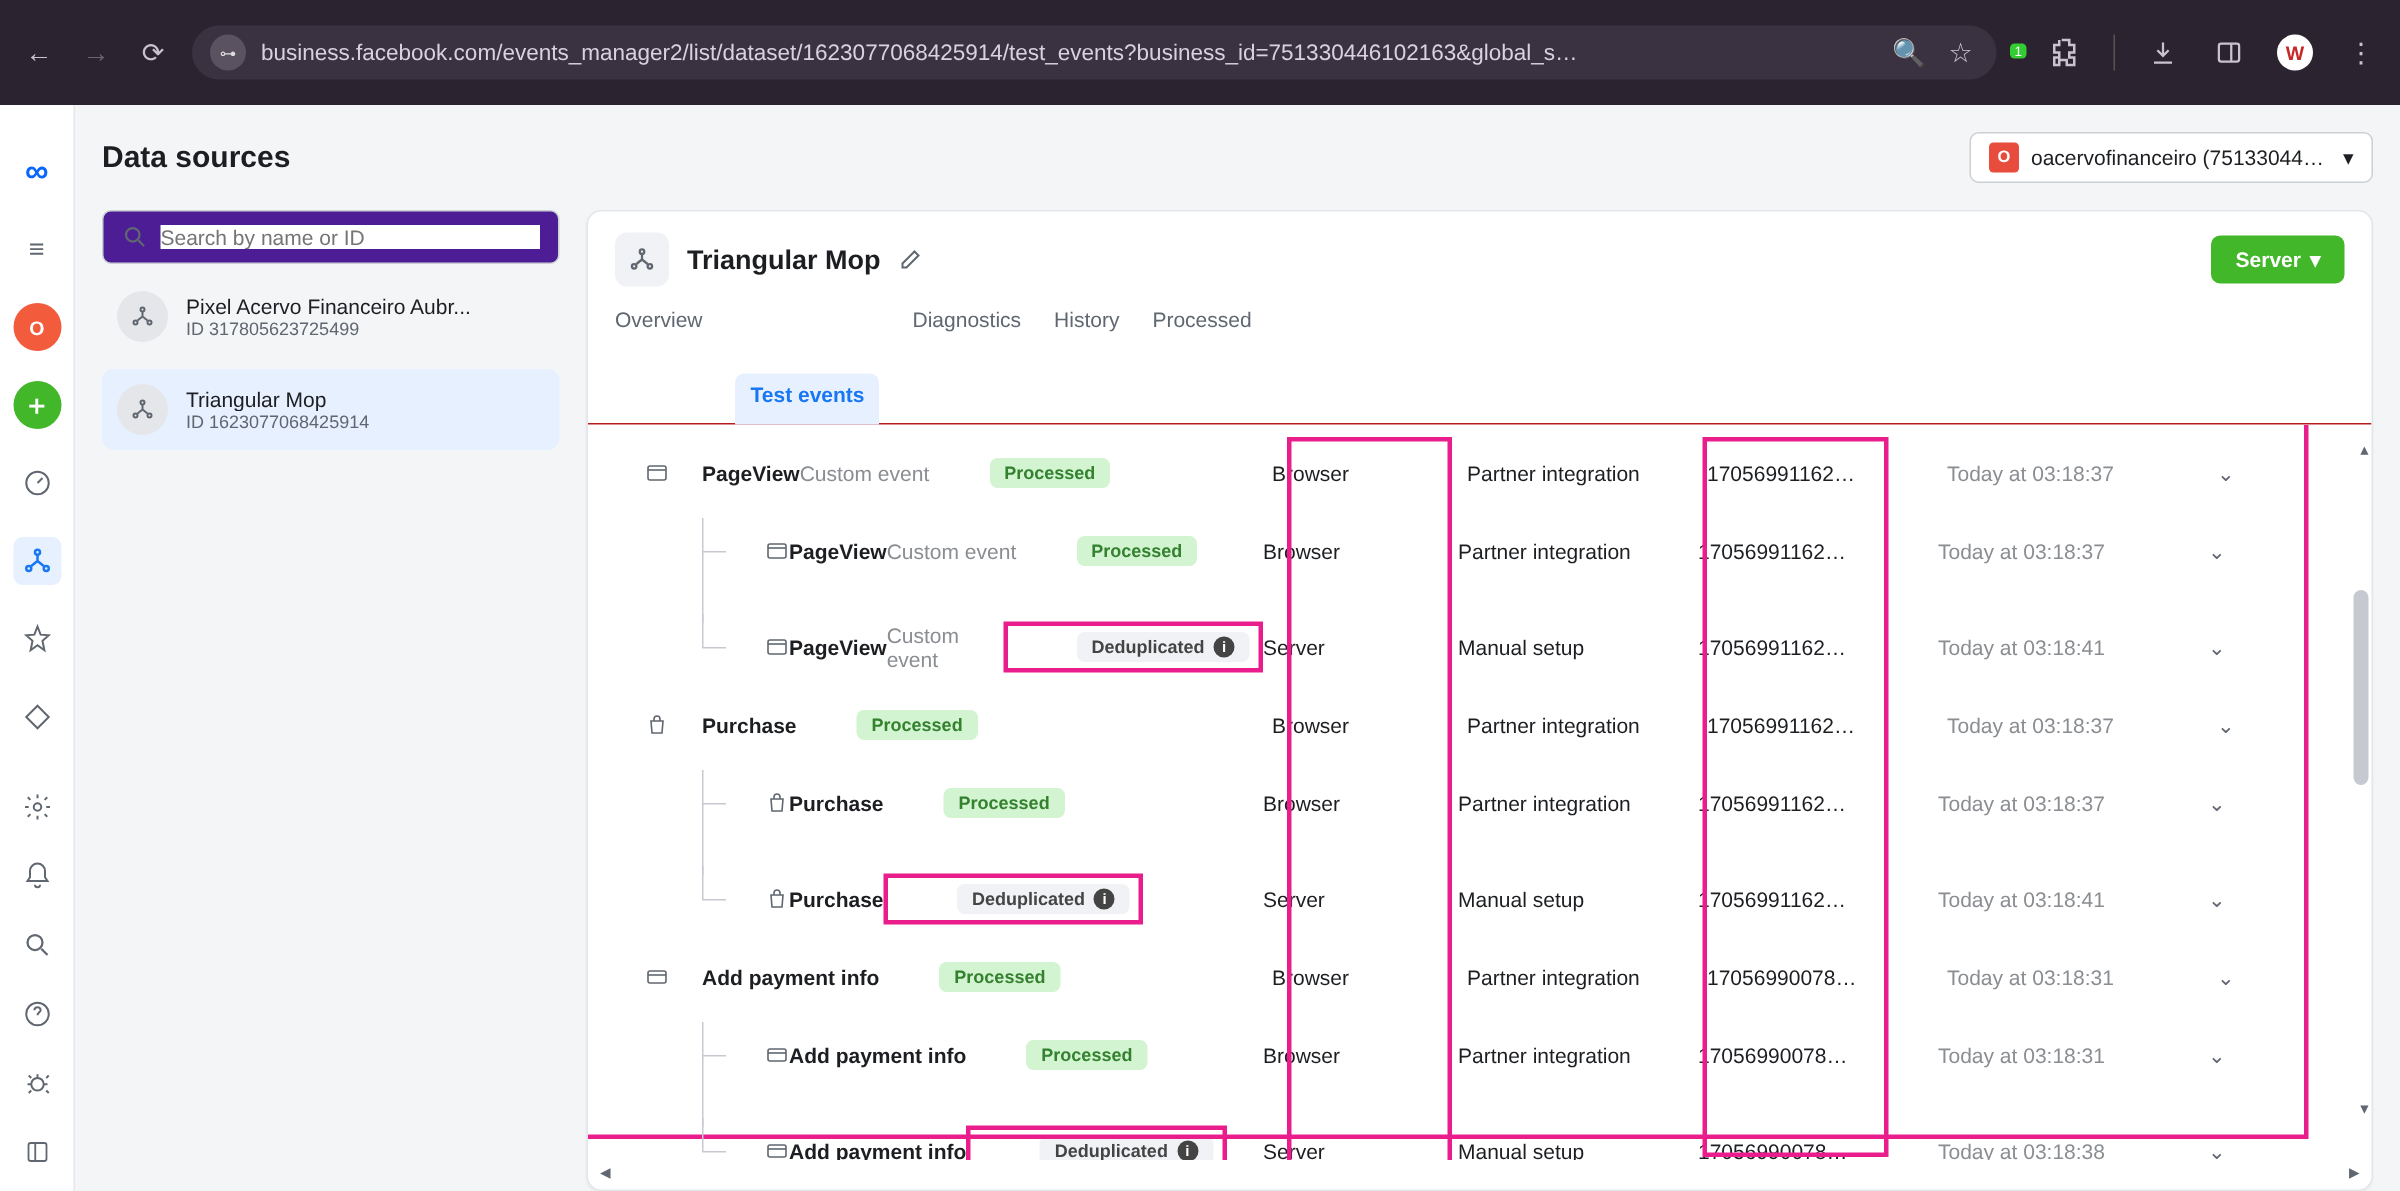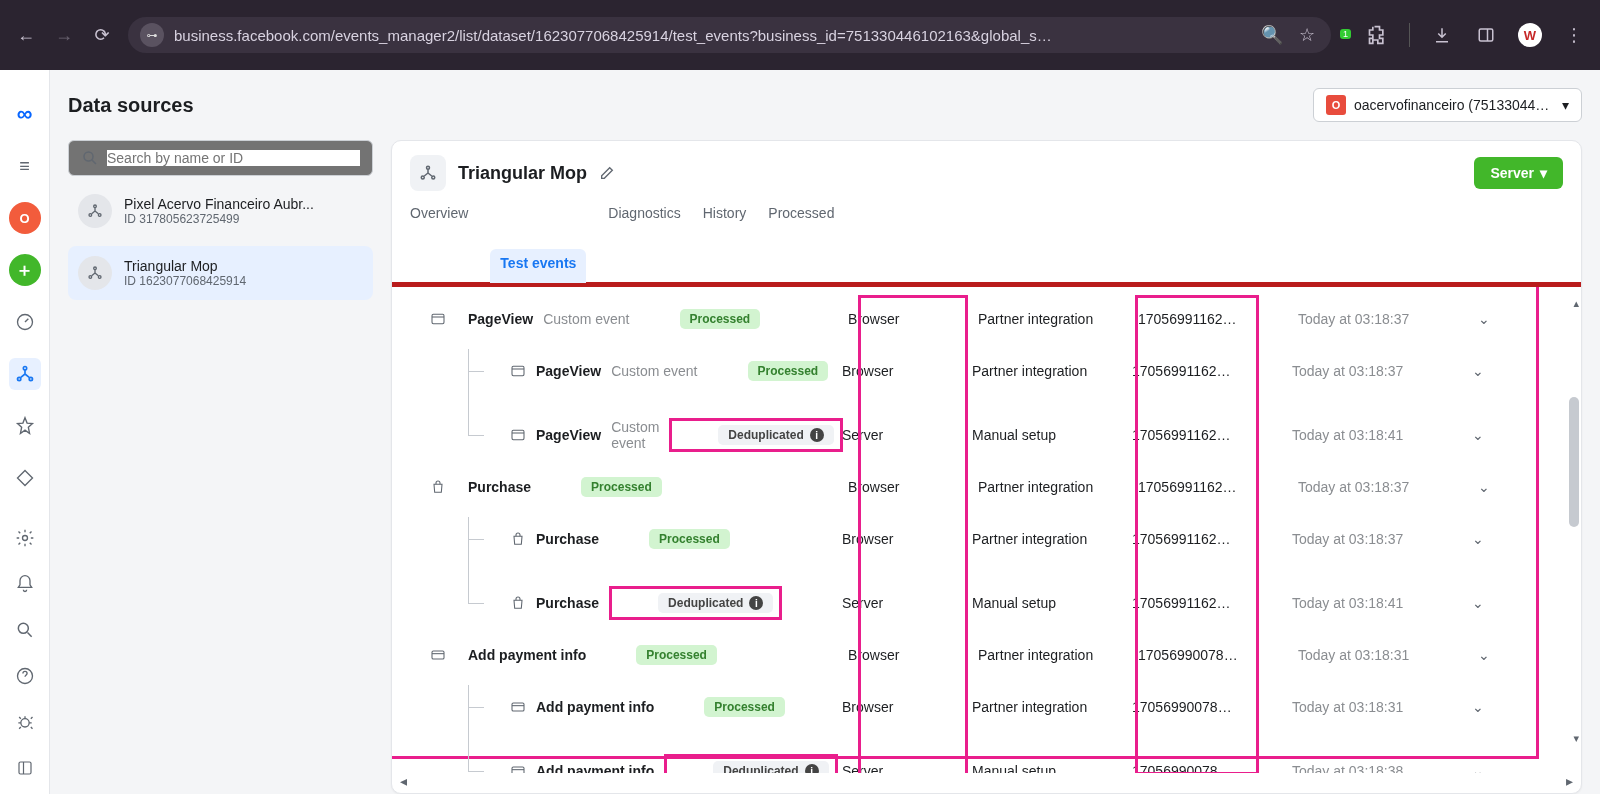--- a/index.html
+++ b/index.html
@@ -23,47 +23,47 @@
   .rail-item.green-plus { background: #42b72a; color: #fff; border-radius: 50%; font-weight: 700; }
   .meta-logo { color:#0866ff; font-size:22px; font-weight:700; }
   .rail-bottom { margin-top: auto; padding-bottom: 10px; display:flex; flex-direction:column; gap:14px; align-items:center;}
   .content { flex: 1; display: flex; flex-direction: column; padding: 18px 18px 0 18px; gap: 0; }
   .header-row { display: flex; align-items: center; justify-content: space-between; margin-bottom: 18px; }
   .page-title { font-size: 20px; font-weight: 700; color: #1c1e21; }
   .account-pill { background: #fff; border: 1px solid #ccd0d5; border-radius: 6px; padding: 6px 12px; display: flex; align-items: center; gap: 8px; font-size: 14px; color: #1c1e21; max-width:280px; }
   .account-avatar { width:20px; height:20px; border-radius:3px; background:#e84c3d; color:#fff; display:flex; align-items:center; justify-content:center; font-size:11px; font-weight:700; }
   .columns { display: flex; gap: 18px; flex:1; min-height:0; }
   .sidebar { width: 305px; }
-  .search-box { background: #737373; border: 1px solid #ccd0d5; border-radius: 6px; padding: 8px 12px; display: flex; align-items: center; gap: 8px; color: #606770; font-size: 14px; }
+  .search-box { background: #4c1d95; border: 1px solid #ccd0d5; border-radius: 6px; padding: 8px 12px; display: flex; align-items: center; gap: 8px; color: #606770; font-size: 14px; }
   .search-box input { border:none; outline:none; flex:1; font-size:14px; }
   .ds-item { display: flex; align-items: center; gap: 12px; padding: 10px 10px; border-radius: 8px; margin-top: 8px; cursor:pointer; }
   .ds-item.active { background: #e7f0ff; }
   .ds-icon { width: 34px; height: 34px; border-radius: 50%; background: #e4e6ea; display: flex; align-items: center; justify-content: center; color:#444; }
   .ds-name { font-size: 14px; color: #1c1e21; font-weight: 500; white-space:nowrap; overflow:hidden; text-overflow:ellipsis; }
   .ds-id { font-size: 12px; color: #606770; }
   
   .main-panel { flex: 1; background: #fff; border-radius: 10px; border:1px solid #e4e6ea; display:flex; flex-direction:column; min-width:0; overflow:hidden; box-shadow: 0 1px 2px rgba(0,0,0,0.05); }
   .panel-head { padding: 14px 18px 0 18px; display:flex; align-items:center; justify-content:space-between; }
   .panel-title { display:flex; align-items:center; gap:12px; font-size:18px; font-weight:700; color:#1c1e21; }
   .panel-title .ds-icon { width:36px; height:36px; border-radius:8px; background:#f0f2f5; }
   .create-btn { background:#42b72a; color:#fff; border:none; border-radius:6px; padding:8px 16px; font-size:14px; font-weight:600; display:flex; align-items:center; gap:6px; }
-  .tabs { display:flex; gap:22px; padding:14px 18px 0 18px; border-bottom:5px solid #b91c1c; font-size:14px; color:#606770; position:relative; }
+  .tabs { display:flex; gap:22px; padding:14px 18px 0 18px; border-bottom:1px solid #b91c1c; font-size:14px; color:#606770; position:relative; }
   .tab { padding-bottom:12px; cursor:pointer; }
   .tab.active { color:#1877f2; background:#e7f0ff; border-radius:6px 6px 0 0; padding:6px 10px 12px 10px; margin-bottom:-1px; font-weight:600;margin-top:44px; }
   
   .table-wrap { flex:1; overflow:auto; position:relative; padding: 12px 10px 10px 10px; }
   .highlight-overlay { position:absolute; border:3px solid #e91e8c; pointer-events:none; }
   .event-row { display:grid; grid-template-columns: 60px 380px 130px 160px 160px 180px 30px; align-items:center; font-size:14px; color:#1c1e21; padding:10px 6px; }
   .event-row.child { padding-left:48px; grid-template-columns: 60px 332px 130px 160px 160px 180px 30px; }
   .tree-line { position:relative; width:48px; height:44px; }
   .tree-line::before { content:''; position:absolute; left:18px; top:0; bottom:50%; width:1px; background:#c6cad0; }
   .tree-line::after { content:''; position:absolute; left:18px; top:50%; width:16px; height:1px; background:#c6cad0; }
   .tree-line.cont::before { bottom:-26px; }
   .icon-cell { display:flex; align-items:center; justify-content:center; color:#606770; font-size:15px; }
-  .name-cell { display:flex; align-items:center; gap:10px; }
+  .name-cell { display:flex; align-items:center; }
   .ev-name { font-weight:600; }
   .ev-sub { color:#8a8d91; font-weight:400; }
   .badge { padding:3px 10px; border-radius:5px; font-size:12px; font-weight:600; display:inline-flex; align-items:center; gap:6px;margin-left:40px; }
   .badge.processed { background:#d2f4d0; color:#34812f; }
   .badge.dedup { background:#f0f2f5; color:#444; }
   .info-dot { width:14px; height:14px; border-radius:50%; background:#444; color:#fff; font-size:10px; display:inline-flex; align-items:center; justify-content:center; }
   .col-time { color:#8a8d91; }
   .expand-cell { color:#606770; cursor:pointer; }
   .scroll-indicator { position:absolute; right:2px; top:110px; width:10px; height:130px; background:#c6cad0; border-radius:6px; }
   .scroll-arrow { position:absolute; right:2px; font-size:11px; color:#606770; }

